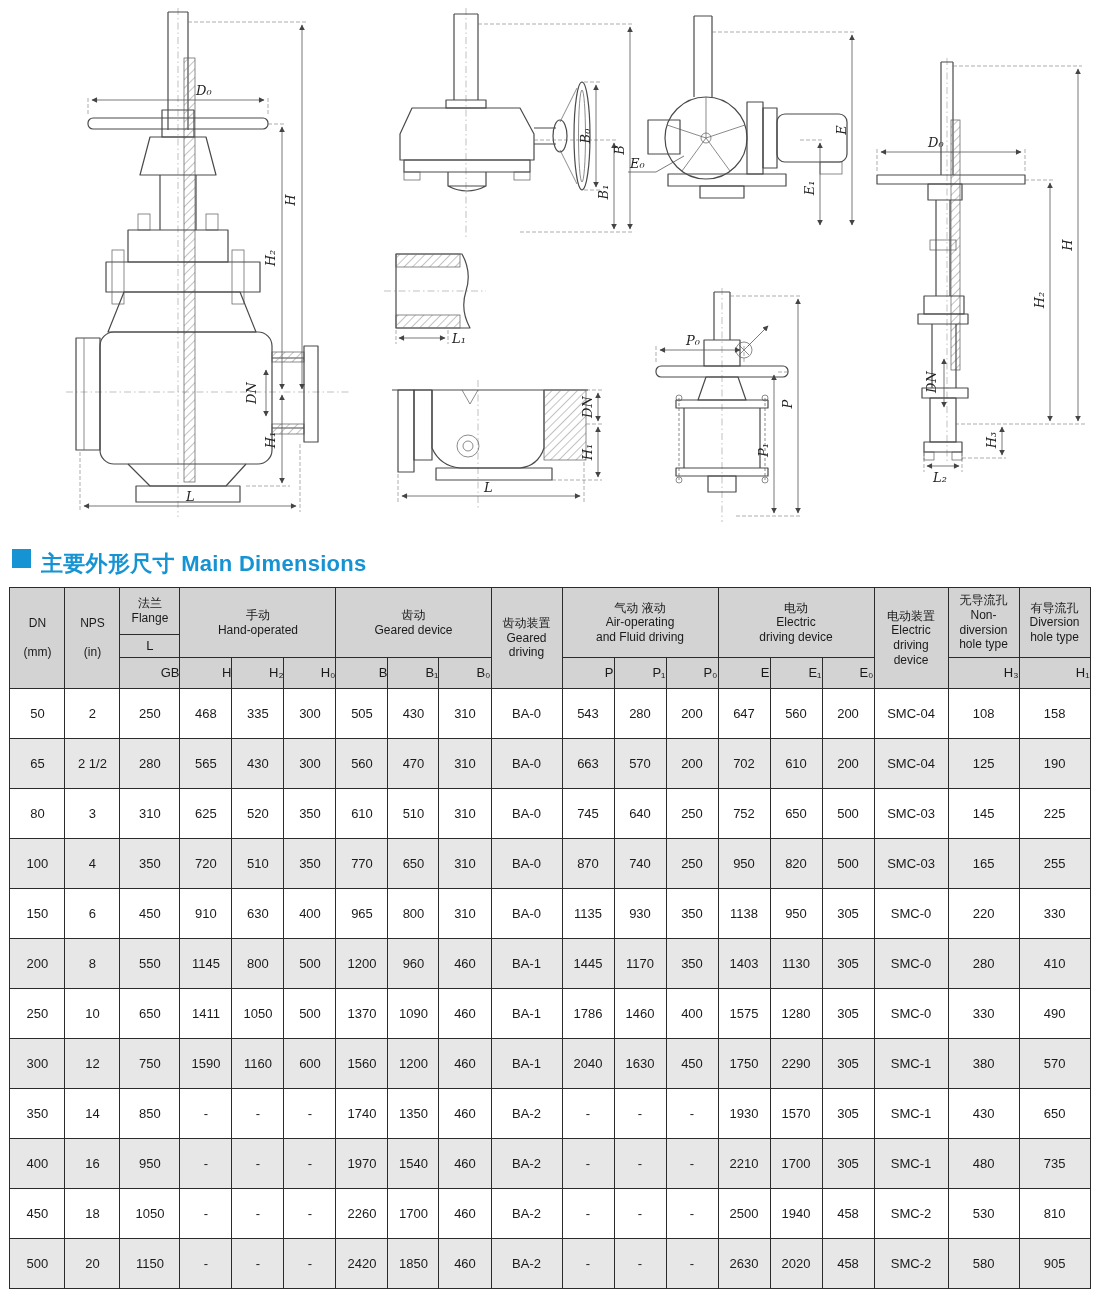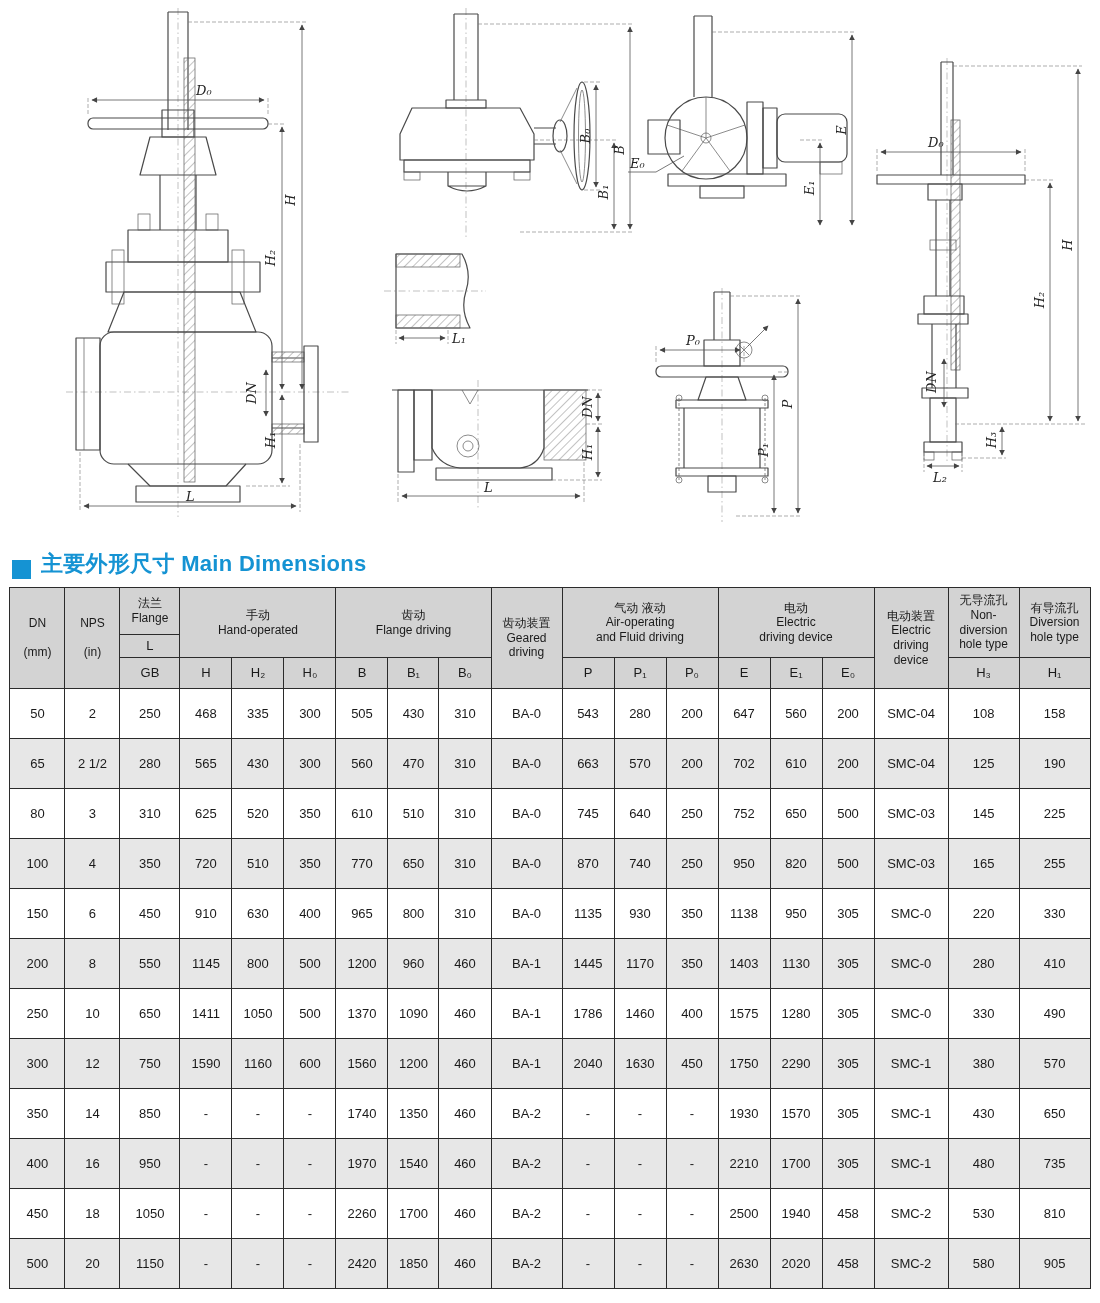--- a/index.html
+++ b/index.html
@@ -9,34 +9,34 @@
   .drawings-wrap { width:892px; height:545px; }
   svg text.lbl { font-family:"DejaVu Serif", serif; font-style:italic; font-size:13px; fill:#222; }
   svg .ol  { fill:none; stroke:#4a4a4a; stroke-width:1.2; stroke-linejoin:round; }
   svg .ol2 { fill:none; stroke:#5a5a5a; stroke-width:0.7; }
   svg .cl  { stroke:#999; stroke-width:0.6; stroke-dasharray:7 3 1.5 3; fill:none; }
   svg .ext { stroke:#777; stroke-width:0.6; stroke-dasharray:4 2; fill:none; }
   svg .dim { stroke:#555; stroke-width:0.8; fill:none; }
   svg .hat { fill:url(#hatch); stroke:#5a5a5a; stroke-width:0.7; }
 
   
-  .section-title { display:flex; align-items:flex-end; gap:10px; padding:4px 0 8px 12px; }
+  .section-title { display:flex; align-items:flex-start; gap:10px; padding:4px 0 8px 12px; }
   .marker { width:19px; height:19px; background:#1593d3; flex:0 0 auto; }
   .section-title h2 { margin:0; font-size:22px; font-weight:bold; color:#1593d3; letter-spacing:0.3px; }
 
   
   table.dims { border-collapse:collapse; table-layout:fixed; width:1080px; margin:0 auto 10px auto; }
   table.dims th, table.dims td {
     border:1px solid #2b2b2b; text-align:center; vertical-align:middle;
     padding:0; font-weight:normal; overflow:hidden;
   }
   table.dims thead th { background:#d3d3d3; font-size:12px; line-height:1.22; white-space:pre-line; }
   table.dims tr.hr1 th { height:46px; }
   table.dims tr.hr2 th { height:22px; font-size:13px; }
-  table.dims tr.hr3 th { height:30px; font-size:13px; }
+  table.dims tr.hr3 th { height:30px; font-size:13px;text-align:right; }
   table.dims tbody td { height:49px; font-size:13px; background:#ffffff; }
   table.dims tbody tr.alt td { background:#e7e7e7; }
 </style>
 </head>
 <body>
 
 <div class="drawings-wrap">
 <svg width="1100" height="545" viewBox="0 0 1100 545" xmlns="http://www.w3.org/2000/svg">
   <defs>
     <marker id="arr" viewBox="0 0 10 10" refX="9" refY="5" markerWidth="9" markerHeight="7" orient="auto-start-reverse">
@@ -270,21 +270,21 @@
 
 (mm)</th>
       <th rowspan="3">NPS
 
 (in)</th>
       <th>法兰
 Flange</th>
       <th colspan="3" rowspan="2">手动
 Hand-operated</th>
       <th colspan="3" rowspan="2">齿动
-Flange driving</th>
+Geared device</th>
       <th rowspan="3">齿动装置
 Geared
 driving</th>
       <th colspan="3" rowspan="2">气动 液动
 Air-operating
 and Fluid driving</th>
       <th colspan="3" rowspan="2">电动
 Electric
 driving device</th>
       <th rowspan="3">电动装置

